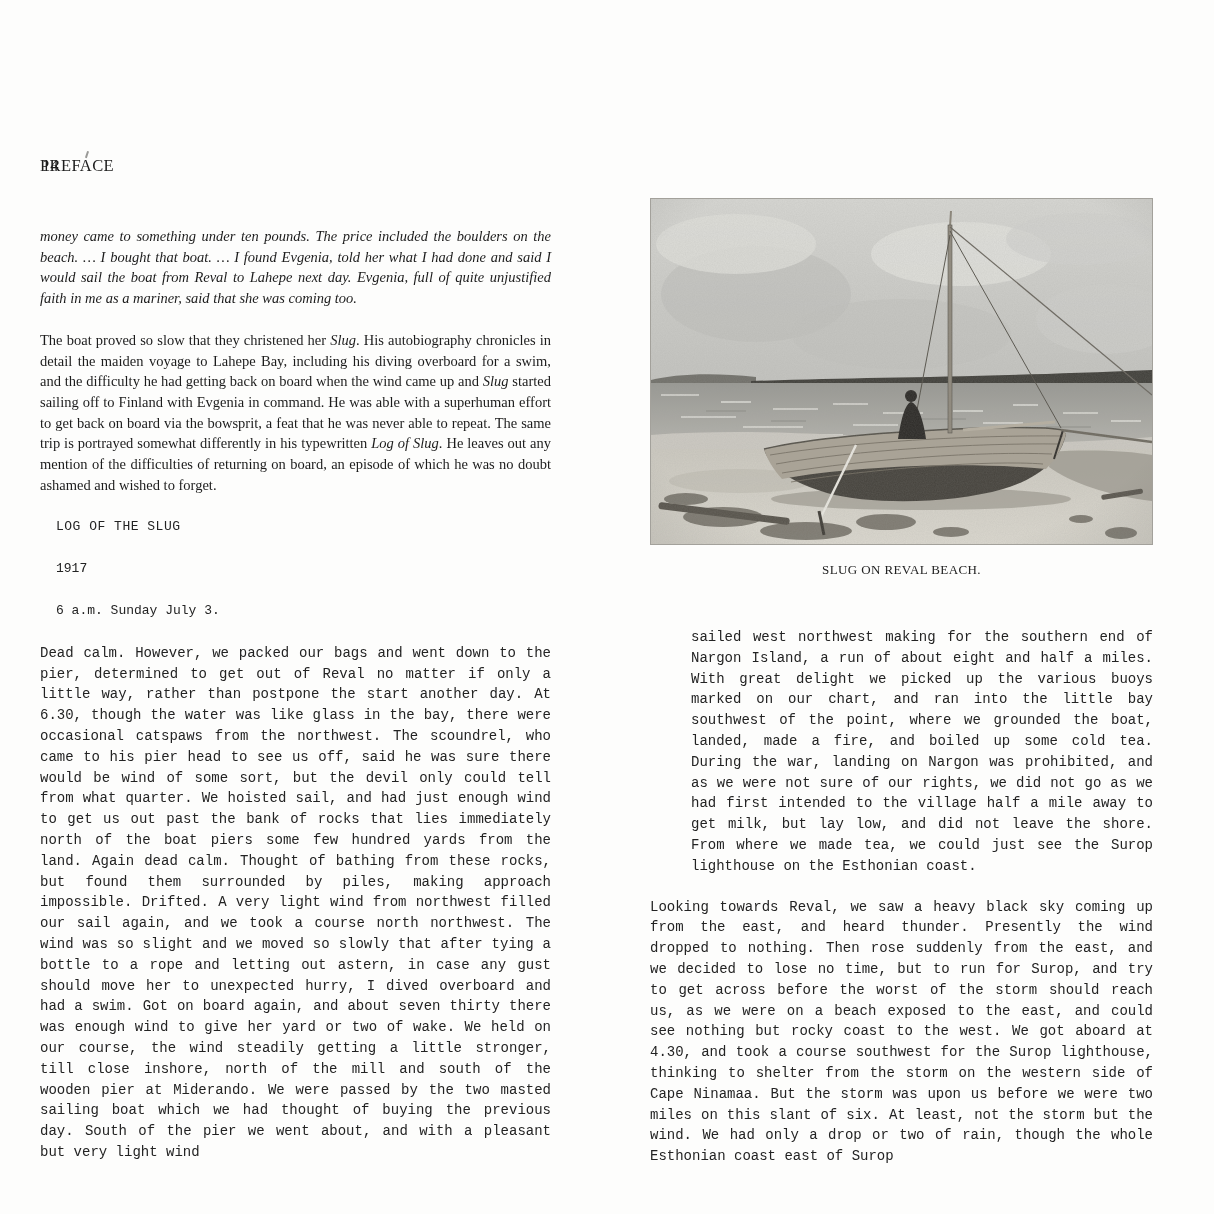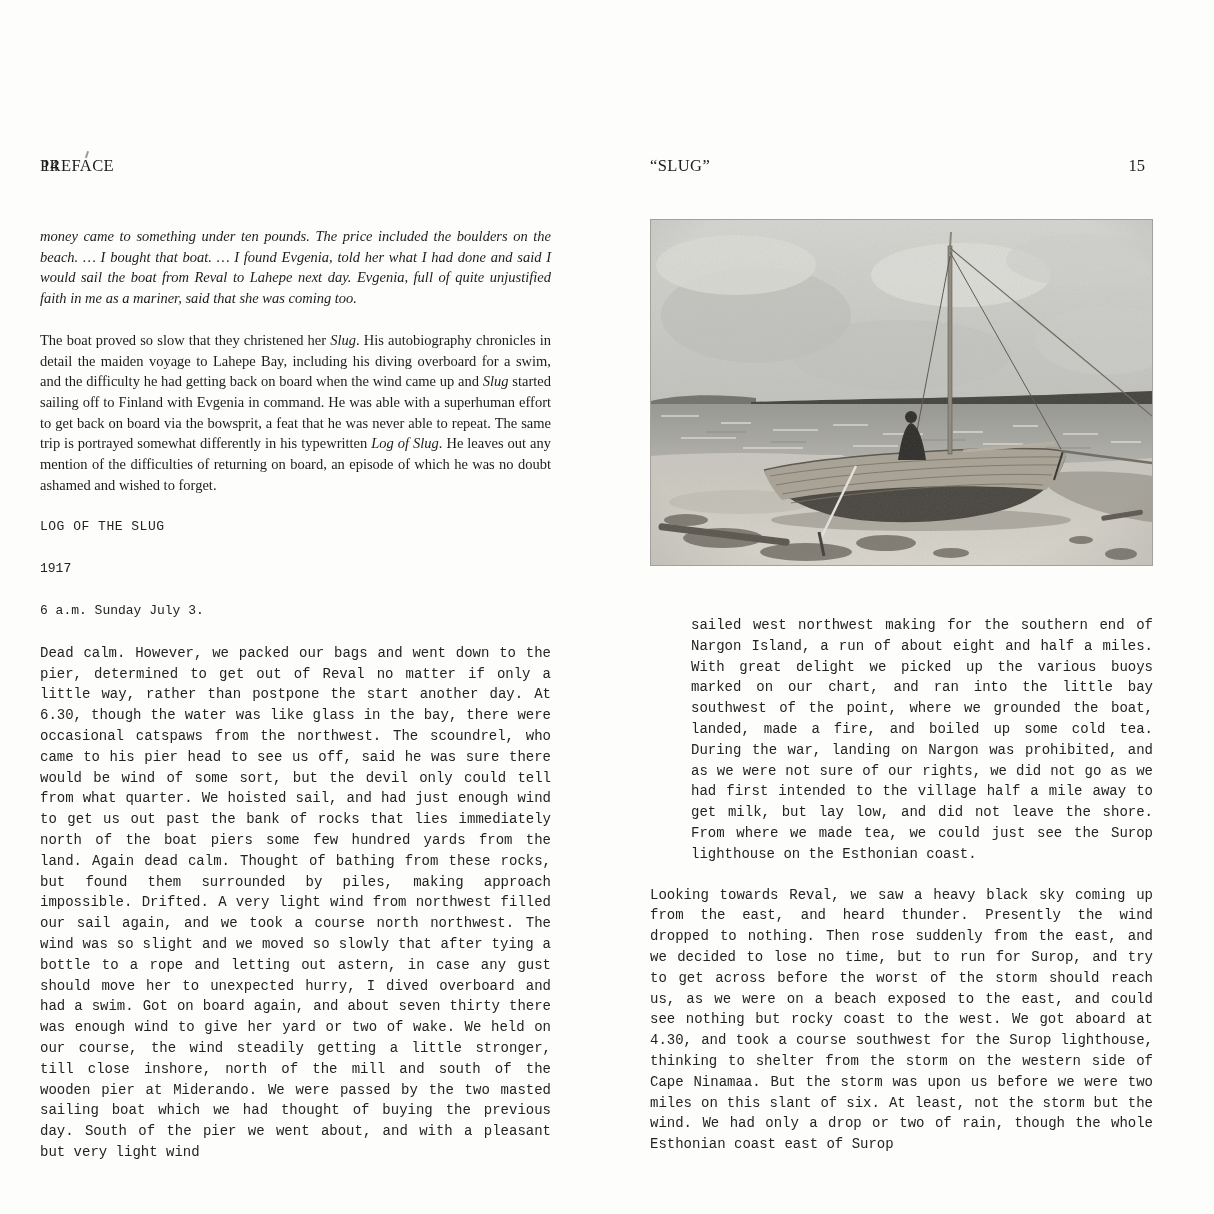--- a/index.html
+++ b/index.html
@@ -54,21 +54,21 @@
     font-size: 14px;
     line-height: 20.8px;
     text-align: justify;
     margin: 0;
     color: #232323;
   }
   .mono-line {
     font-family: "Liberation Mono", "DejaVu Sans Mono", monospace;
     font-size: 13px;
     line-height: 20.8px;
-    margin: 0;
+    margin: 16px;
     color: #232323;
   }
 
   .para1 { margin-top: 50px; font-style: italic; }
   .para2 { margin-top: 21px; }
   .log-heading  { margin-top: 22px; letter-spacing: 0.5px; }
   .log-year     { margin-top: 21px; }
   .log-datetime { margin-top: 21px; }
   .log-entry    { margin-top: 21px; }
 
@@ -107,24 +107,20 @@
 
     <p class="serif-body para2"><span>The boat proved so slow that they christened her </span><i>Slug</i><span>. His autobiography chronicles in detail the maiden voyage to Lahepe Bay, including his diving overboard for a swim, and the difficulty he had getting back on board when the wind came up and </span><i>Slug</i><span> started sailing off to Finland with Evgenia in command. He was able with a superhuman effort to get back on board via the bowsprit, a feat that he was never able to repeat. The same trip is portrayed somewhat differently in his typewritten </span><i>Log of Slug</i><span>. He leaves out any mention of the difficulties of returning on board, an episode of which he was no doubt ashamed and wished to forget.</span></p>
 
     <p class="mono-line log-heading">LOG OF THE SLUG</p>
     <p class="mono-line log-year">1917</p>
     <p class="mono-line log-datetime">6 a.m. Sunday July 3.</p>
     <p class="mono-body log-entry">Dead calm. However, we packed our bags and went down to the pier, determined to get out of Reval no matter if only a little way, rather than postpone the start another day. At 6.30, though the water was like glass in the bay, there were occasional catspaws from the northwest. The scoundrel, who came to his pier head to see us off, said he was sure there would be wind of some sort, but the devil only could tell from what quarter. We hoisted sail, and had just enough wind to get us out past the bank of rocks that lies immediately north of the boat piers some few hundred yards from the land. Again dead calm. Thought of bathing from these rocks, but found them surrounded by piles, making approach impossible. Drifted. A very light wind from northwest filled our sail again, and we took a course north northwest. The wind was so slight and we moved so slowly that after tying a bottle to a rope and letting out astern, in case any gust should move her to unexpected hurry, I dived overboard and had a swim. Got on board again, and about seven thirty there was enough wind to give her yard or two of wake. We held on our course, the wind steadily getting a little stronger, till close inshore, north of the mill and south of the wooden pier at Miderando. We were passed by the two masted sailing boat which we had thought of buying the previous day. South of the pier we went about, and with a pleasant but very light wind</p>
   </section>
 
   <section class="page page-right">
-    <div class="page-header">
-      <span class="running-head">“SLUG”</span>
-      <span class="pageno">15</span>
-    </div>
 
     <figure class="photo-figure">
       <svg class="photo-frame" viewBox="0 0 501 345" preserveAspectRatio="none" role="img">
         <defs>
           <linearGradient id="skyG" x1="0" y1="0" x2="0" y2="1">
             <stop offset="0" stop-color="#d7d7d3"></stop>
             <stop offset="0.55" stop-color="#cbcbc7"></stop>
             <stop offset="1" stop-color="#c3c3bf"></stop>
           </linearGradient>
           <linearGradient id="seaG" x1="0" y1="0" x2="0" y2="1">
@@ -221,19 +217,20 @@
 
         <circle cx="260" cy="197" r="6" fill="#2b2926"></circle>
         <path d="M247,240 C250,220 254,205 260,203 C267,205 272,220 275,240 Z" fill="#2b2926"></path>
 
         <line x1="205" y1="246" x2="170" y2="318" stroke="#eae8e1" stroke-width="2.4"></line>
         <line x1="168" y1="312" x2="173" y2="336" stroke="#3f3c36" stroke-width="3"></line>
 
         <rect width="501" height="345" fill="url(#vign)"></rect>
         <rect width="501" height="345" filter="url(#grainF)"></rect>
       </svg>
+      <figcaption class="photo-caption">SLUG ON REVAL BEACH.</figcaption>
     </figure>
 
     <p class="mono-body rp-para1">sailed west northwest making for the southern end of Nargon Island, a run of about eight and half a miles. With great delight we picked up the various buoys marked on our chart, and ran into the little bay southwest of the point, where we grounded the boat, landed, made a fire, and boiled up some cold tea. During the war, landing on Nargon was prohibited, and as we were not sure of our rights, we did not go as we had first intended to the village half a mile away to get milk, but lay low, and did not leave the shore. From where we made tea, we could just see the Surop lighthouse on the Esthonian coast.</p>
     <p class="mono-body rp-para2">Looking towards Reval, we saw a heavy black sky coming up from the east, and heard thunder. Presently the wind dropped to nothing. Then rose suddenly from the east, and we decided to lose no time, but to run for Surop, and try to get across before the worst of the storm should reach us, as we were on a beach exposed to the east, and could see nothing but rocky coast to the west. We got aboard at 4.30, and took a course southwest for the Surop lighthouse, thinking to shelter from the storm on the western side of Cape Ninamaa. But the storm was upon us before we were two miles on this slant of six. At least, not the storm but the wind. We had only a drop or two of rain, though the whole Esthonian coast east of Surop</p>
   </section>
 
 </div>
 
 </body></html>

